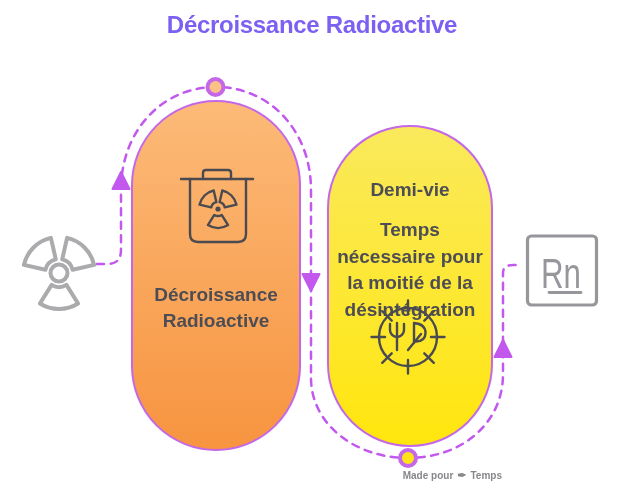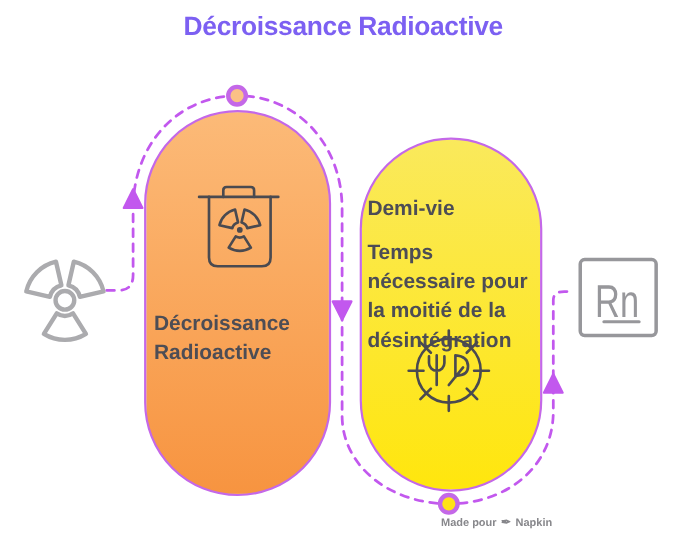--- a/index.html
+++ b/index.html
@@ -12,21 +12,21 @@
   .title{
     position:absolute;left:0;top:11px;width:624px;
     text-align:center;font-size:24px;font-weight:bold;
     letter-spacing:-0.3px;color:var(--title-text,#7c60f2);
   }
   .overlay{position:absolute;left:0;top:0;pointer-events:none;}
   .card{
     position:absolute;box-sizing:border-box;
     border:2.5px solid var(--accent-border,#c468e8);
     display:flex;flex-direction:column;align-items:center;
-    text-align:left;color:var(--card-text,#4d4d55);
+    text-align:center;color:var(--card-text,#4d4d55);
   }
   .card-left{
     left:131px;top:100px;width:170px;height:351px;border-radius:90px;
     background:linear-gradient(180deg,var(--orange-top,#fcba78),var(--orange-bottom,#f79440));
     padding-top:180px;
   }
   .card-right{
     left:327px;top:125px;width:166px;height:322px;border-radius:85px;
     background:linear-gradient(180deg,var(--yellow-top,#fae95c),var(--yellow-bottom,#ffe60d));
     padding-top:50px;
@@ -117,16 +117,16 @@
     <g>
       <rect class="gray-icon gray2" x="527.5" y="236" width="69" height="69" rx="4" style="stroke-width:3.2"></rect>
       <text class="rn-text" x="561" y="288" text-anchor="middle" textLength="40" lengthAdjust="spacingAndGlyphs">Rn</text>
       <path class="gray-icon gray2" d="M 549 292.5 L 581 292.5" style="stroke-width:2.8"></path>
     </g>
   </svg>
 
   <div class="watermark">
     <span>Made pour</span>
     <span class="wm-logo">✒</span>
-    <span>Napkin</span>
+    <span>Temps</span>
   </div>
 
 </div>
 
 </body></html>

